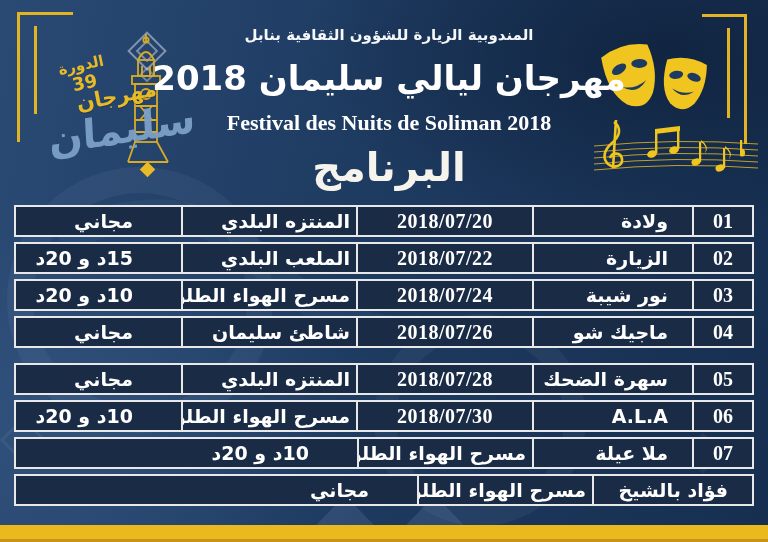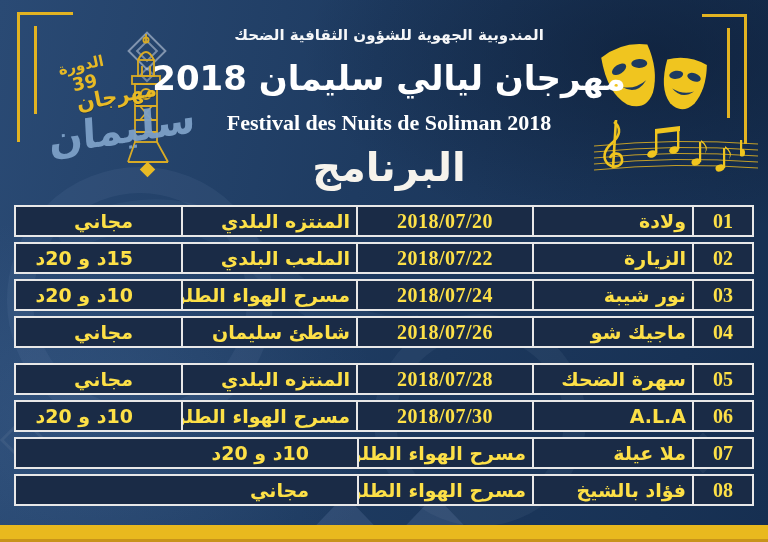--- a/index.html
+++ b/index.html
@@ -40,24 +40,24 @@
   
   #masks{position:absolute;left:598px;top:40px;}
   #music{position:absolute;left:592px;top:116px;}
   
   #program-table{position:absolute;left:14px;top:205px;width:740px;}
   .sec2{margin-top:15px;}
   .row{
     direction:rtl;display:flex;height:32px;margin-bottom:5px;
     background:#1a2b46;border:2px solid #e8e8e8;align-items:stretch;
   }
-  .cell{display:flex;align-items:center;color:#fde047;font-weight:700;overflow:hidden;white-space:nowrap;}
+  .cell{display:flex;align-items:center;color:#ffffff;font-weight:700;overflow:hidden;white-space:nowrap;}
   .cell:not(:last-child){border-left:2px solid #e8e8e8;}
   .c-num{width:60px;justify-content:center;font-family:"Liberation Serif", serif;font-size:20px;direction:ltr;}
-  .c-event{width:160px;justify-content:flex-start;padding:0 6px;font-size:19px;}
+  .c-event{width:160px;justify-content:flex-start;padding:0 24px;font-size:19px;}
   .c-date{width:176px;justify-content:center;font-family:"Liberation Serif", serif;font-size:20px;direction:ltr;letter-spacing:.5px;}
   .c-venue{width:175px;justify-content:flex-start;padding:0 6px;font-size:19px;margin-left:42px;}
   .c-price{flex:1;justify-content:flex-start;padding:0 6px;font-size:19px;}
   
   #bottom-bar{position:absolute;left:0;right:0;bottom:0;height:17px;background:#e9b91e;border-bottom:3px solid #c8931a;}
 </style>
 </head>
 <body>
 
 <div id="poster">
@@ -146,21 +146,21 @@
       <path d="M109 26 q7 4 4 12 q5-8 -4-14 Z"></path>
       <ellipse cx="128" cy="52" rx="4.6" ry="3.4" transform="rotate(-18 128 52)"></ellipse>
       <rect x="131" y="32" width="2.2" height="20"></rect>
       <path d="M133 32 q7 4 4 12 q5-8 -4-14 Z"></path>
       <rect x="148" y="24" width="2.2" height="16"></rect>
       <path d="M148 34 q5 -3 5 3 q0 5 -5 3 Z"></path>
     </g>
   </svg>
 
   <div id="header">
-    <div class="org" dir="rtl">المندوبية الجهوية للشؤون الثقافية الضحك</div>
+    <div class="org" dir="rtl">المندوبية الزيارة للشؤون الثقافية بنابل</div>
     <div class="title-ar">مهرجان ليالي سليمان 2018</div>
     <div class="title-fr">Festival des Nuits de Soliman 2018</div>
     <div class="program">البرنامج</div>
   </div>
 
   <div id="program-table">
 
     <div class="section">
       <div class="row">
         <div class="cell c-num">01</div>
@@ -207,21 +207,20 @@
         <div class="cell c-venue">مسرح الهواء الطلق</div>
         <div class="cell c-price">10د و 20د</div>
       </div>
       <div class="row">
         <div class="cell c-num">07</div>
         <div class="cell c-event">ملا عيلة</div>
         <div class="cell c-venue">مسرح الهواء الطلق</div>
         <div class="cell c-price">10د و 20د</div>
       </div>
       <div class="row">
-        <div class="cell c-num">08</div>
         <div class="cell c-event">فؤاد بالشيخ</div>
         <div class="cell c-venue">مسرح الهواء الطلق</div>
         <div class="cell c-price">مجاني</div>
       </div>
     </div>
 
   </div>
 
   <div id="bottom-bar"></div>
 </div>

